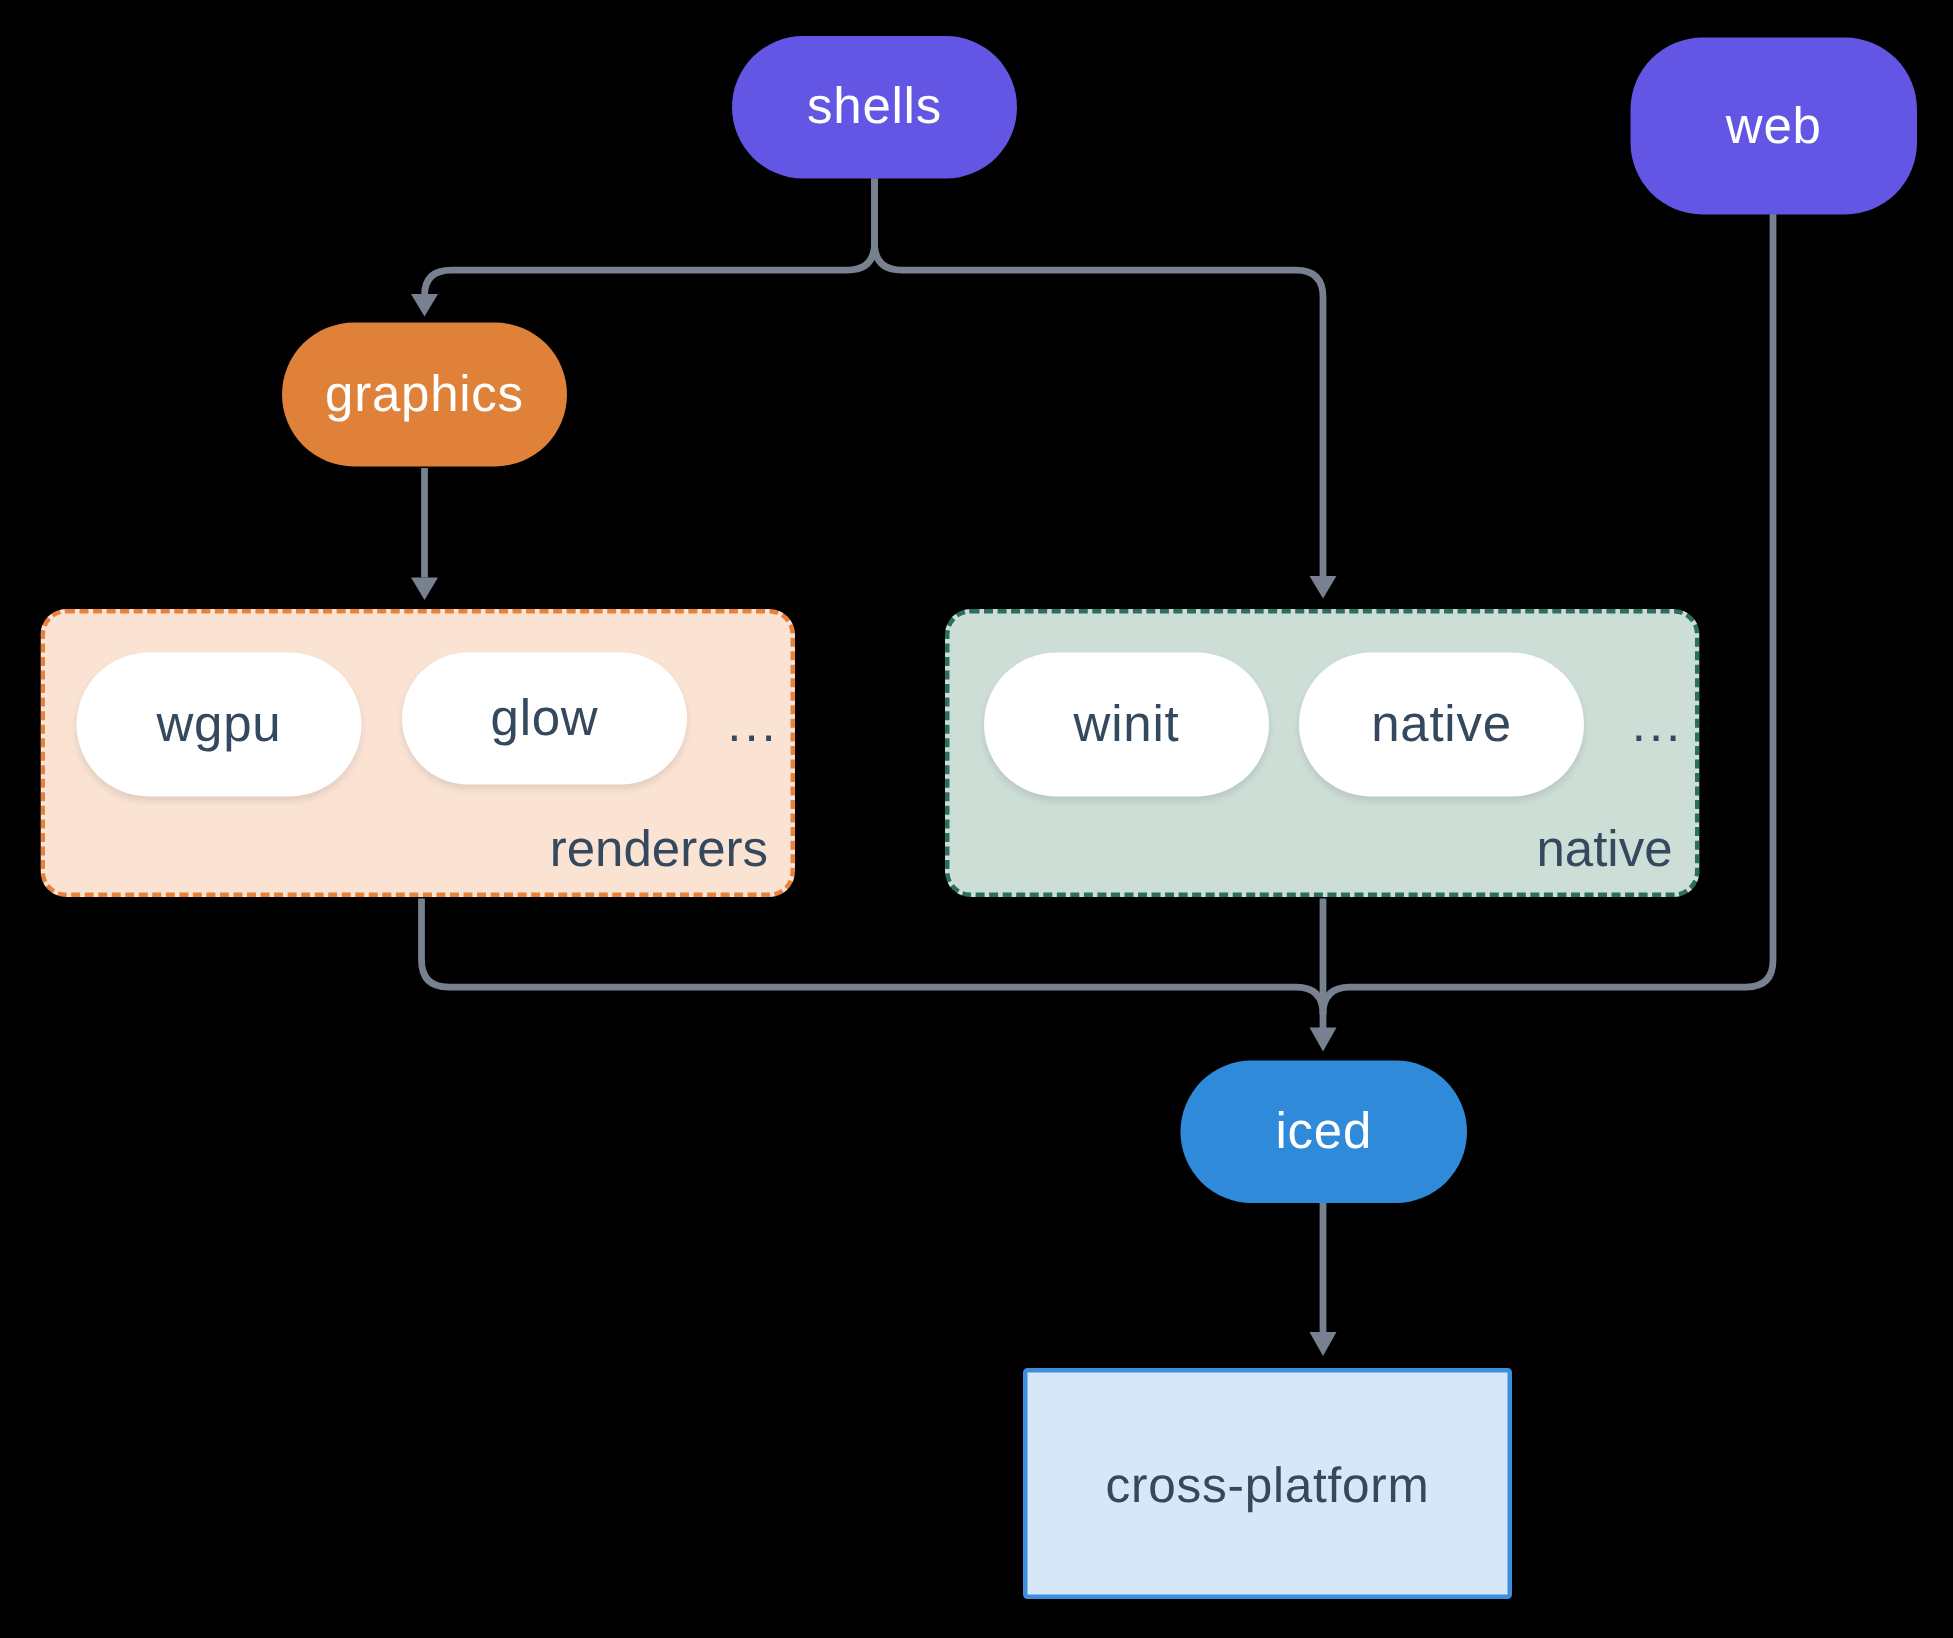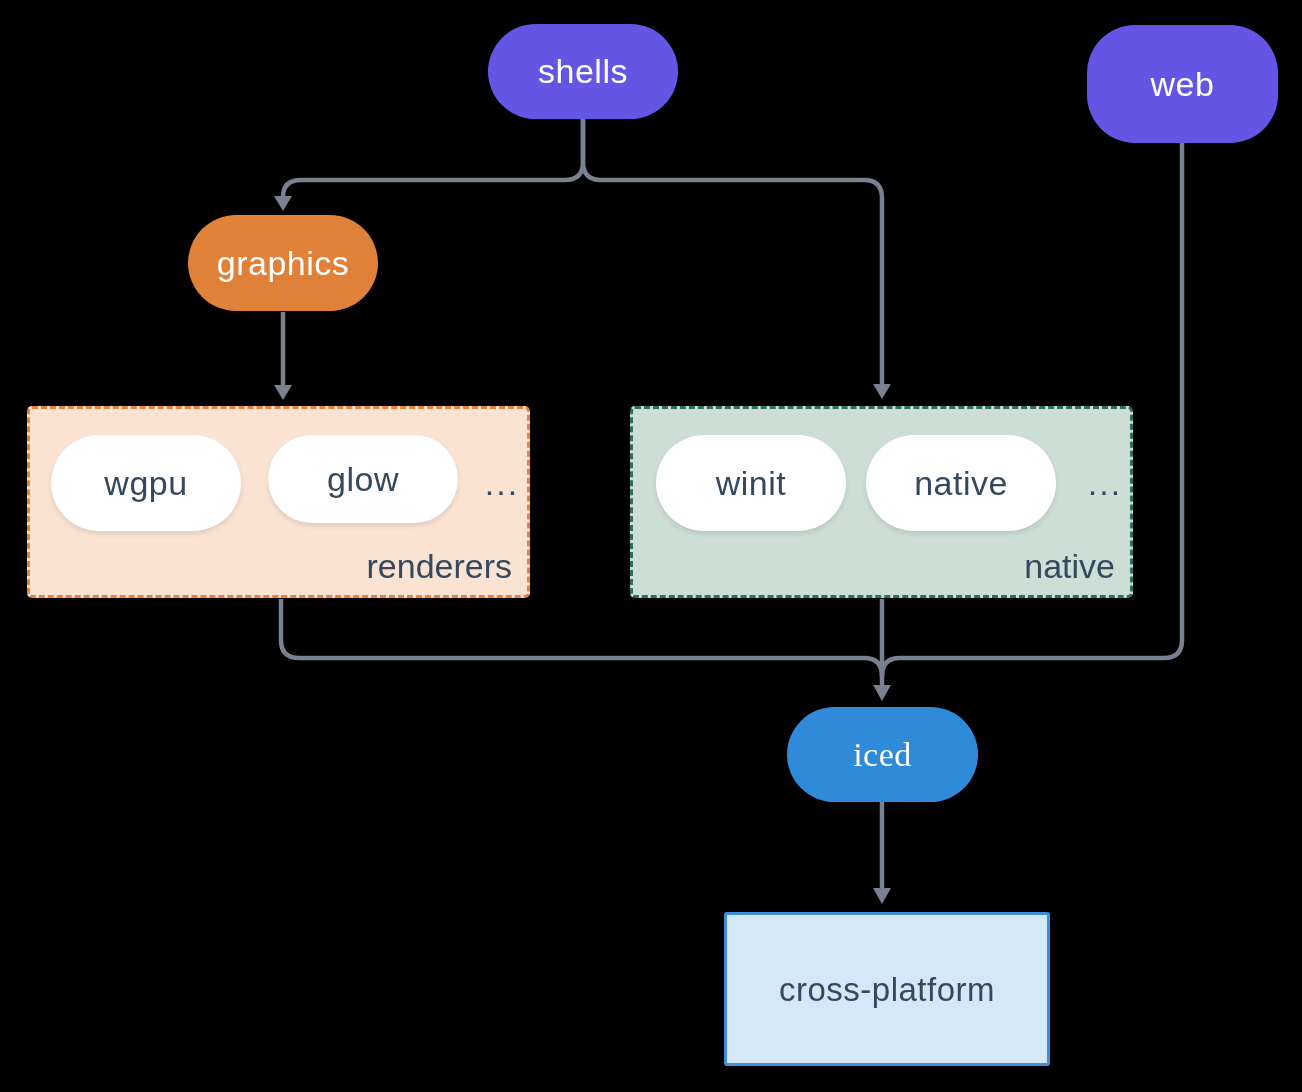--- a/index.html
+++ b/index.html
@@ -34,29 +34,29 @@
     display: flex;
     align-items: center;
     justify-content: center;
     border-radius: 48px;
     font-size: 34px;
     letter-spacing: 0.5px;
     color: var(--white, #FFFFFF);
   }
   .pill-purple { background: var(--purple, #6456E5); }
   .pill-orange { background: var(--orange, #E0813A); }
-  .pill-blue   { background: var(--blue, #2F8BD9); font-family: Liberation Serif, serif; }
+  .pill-blue   { background: var(--blue, #2F8BD9); }
   .pill-white  {
     background: var(--pillFill, #FFFFFF);
     color: var(--darkText, #34495E);
     box-shadow: 0 3px 5px rgba(0,0,0,0.10);
   }
   .group-box {
     position: absolute;
-    border-radius: 5px;
+    border-radius: 17px;
     border: 3px dashed;
     box-sizing: border-box;
     text-decoration: underline;
   }
   .group-renderers {
     background: var(--peachFill, #FAE3D3);
     border-color: var(--peachBorder, #E8823B);
   }
   .group-shells {
     background: var(--sageFill, #CDDED6);
@@ -73,21 +73,21 @@
     position: absolute;
     display: flex;
     align-items: center;
     justify-content: center;
     font-size: 34px;
     color: var(--darkText, #34495E);
     letter-spacing: 2px;
   }
   .app-box {
     position: absolute;
-    left: 724px;
+    left: 682px;
     top: 912px;
     width: 326px;
     height: 154px;
     box-sizing: border-box;
     background: var(--appFill, #D6E8F8);
     border: 3px solid var(--appBorder, #3E8EDD);
     border-radius: 3px;
     display: flex;
     flex-direction: column;
     align-items: center;

